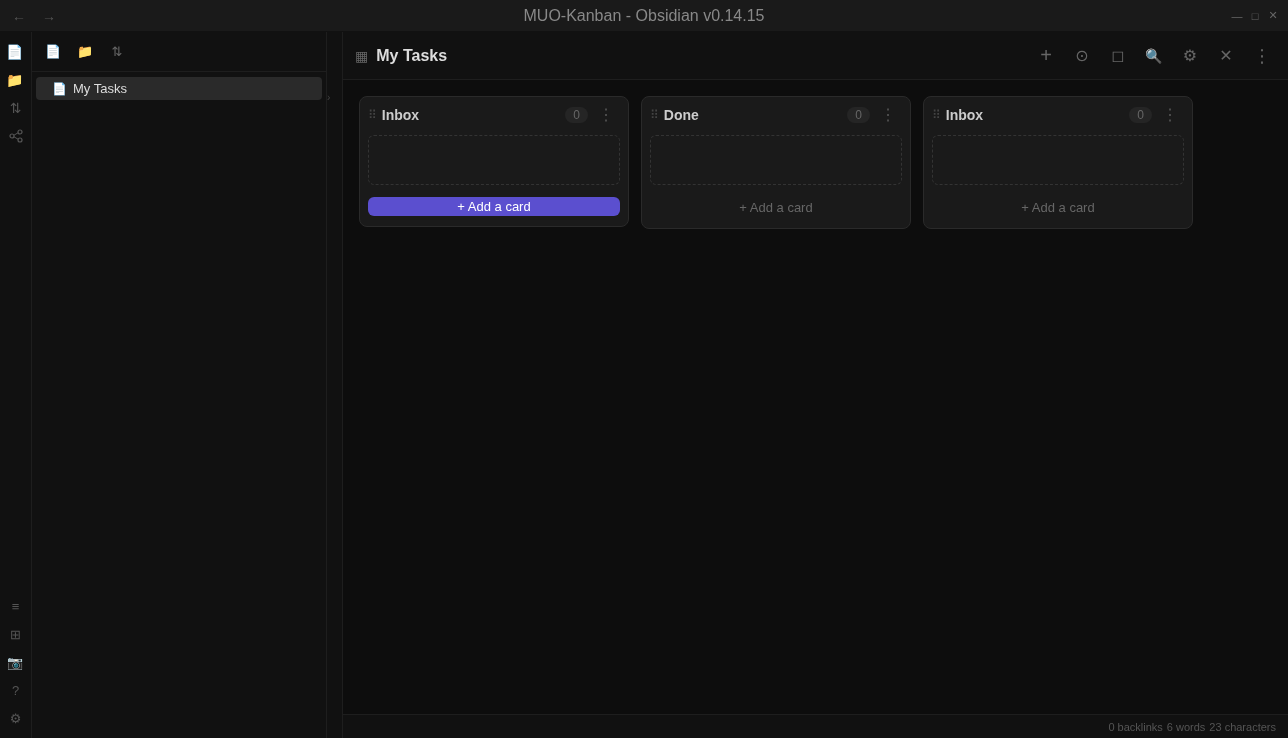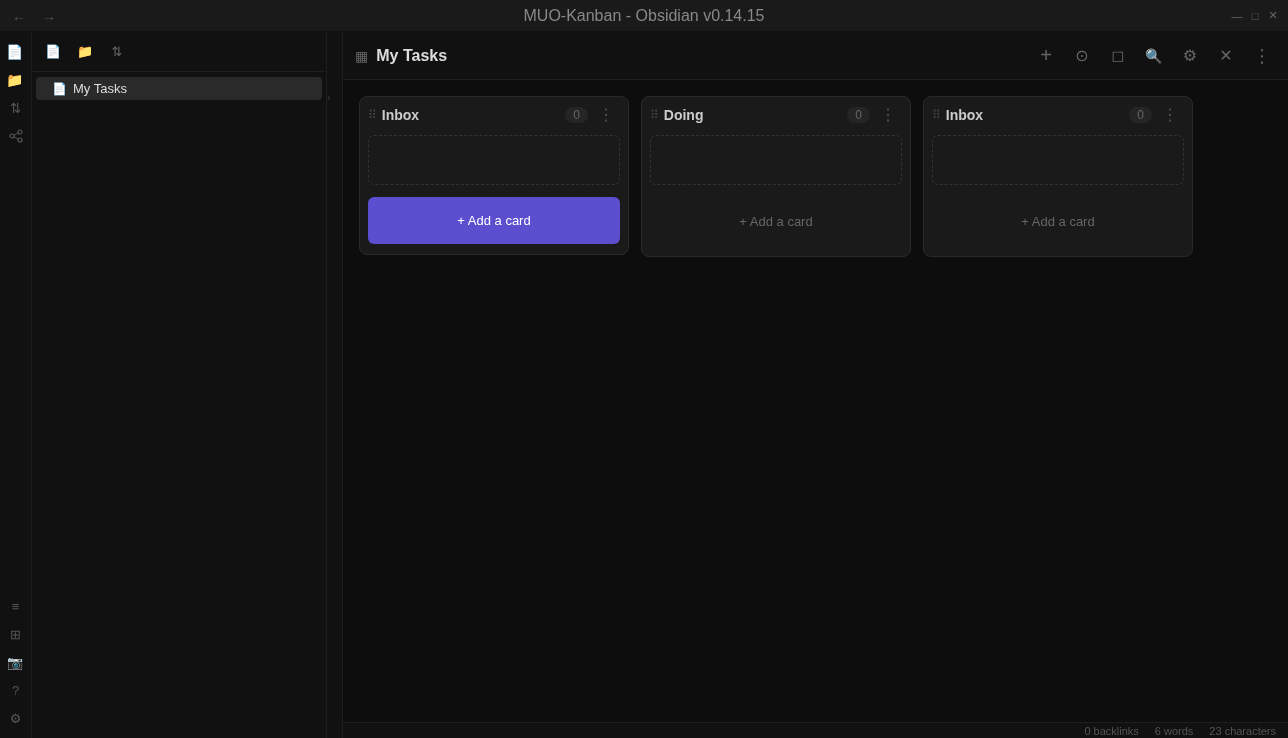--- a/index.html
+++ b/index.html
@@ -270,21 +270,21 @@
     .card-placeholder {
       border: 1.5px dashed #333;
       border-radius: 6px;
       height: 50px;
       background: transparent;
     }
 
     
     .add-card-btn {
       margin: 6px 8px 10px 8px;
-      padding: 16px 12px;
+      padding: 2px 12px;
       border-radius: 6px;
       font-size: 13px;
       cursor: pointer;
       display: flex;
       align-items: center;
       justify-content: center;
       border: none;
       color: #ddd;
     }
     .add-card-btn.active-btn {
@@ -292,28 +292,28 @@
       color: #fff;
     }
     .add-card-btn.inactive-btn {
       background: transparent;
       color: #666;
       border: 1px solid transparent;
     }
 
     
     .statusbar {
-      height: 16px;
+      height: 24px;
       background: #111;
       border-top: 1px solid #1e1e1e;
       display: flex;
       align-items: center;
       justify-content: flex-end;
       padding: 0 12px;
-      gap: 16px;
+      gap: 4px;
       font-size: 11px;
       color: #555;
     }
     .status-item {
       display: flex;
       align-items: center;
       gap: 4px;
     }
 
     
@@ -417,21 +417,21 @@
         </div>
         <div class="column-cards">
           <div class="card-placeholder"></div>
         </div>
         <button class="add-card-btn active-btn">+ Add a card</button>
       </div>
 
       <div class="kanban-column">
         <div class="column-header">
           <span class="column-drag-handle">⠿</span>
-          <span class="column-title">Doing</span>
+          <span class="column-title">Done</span>
           <span class="column-count">0</span>
           <button class="column-menu-btn">⋮</button>
         </div>
         <div class="column-cards">
           <div class="card-placeholder"></div>
         </div>
         <button class="add-card-btn inactive-btn">+ Add a card</button>
       </div>
 
       <div class="kanban-column">

